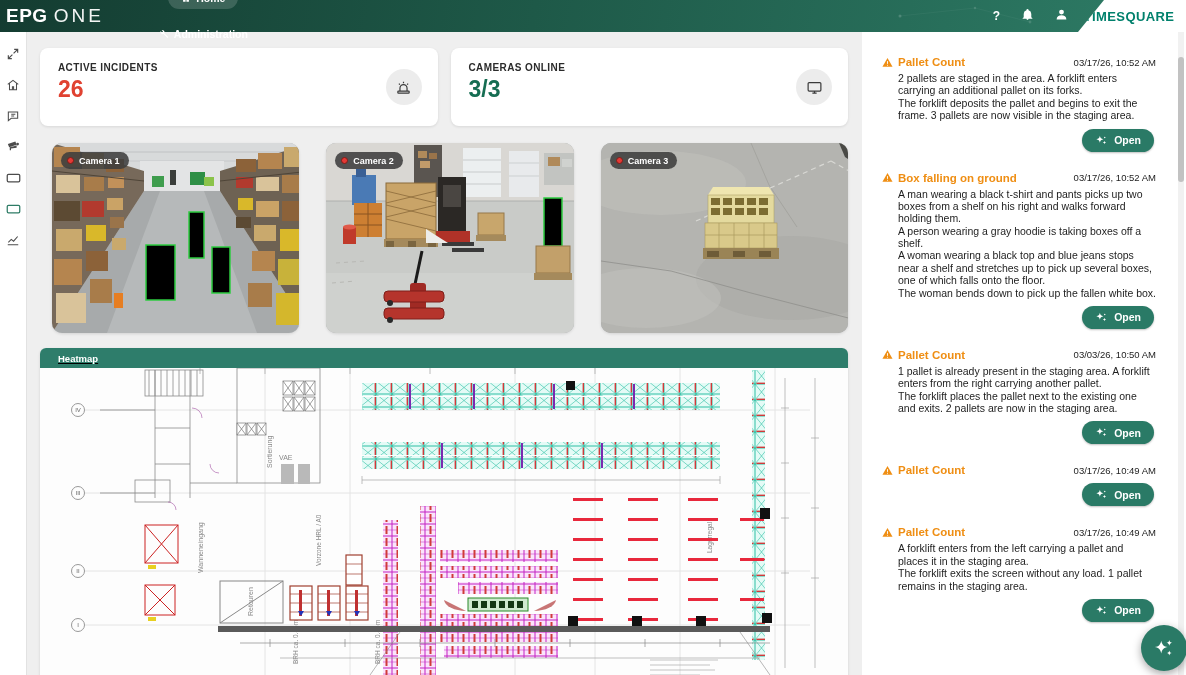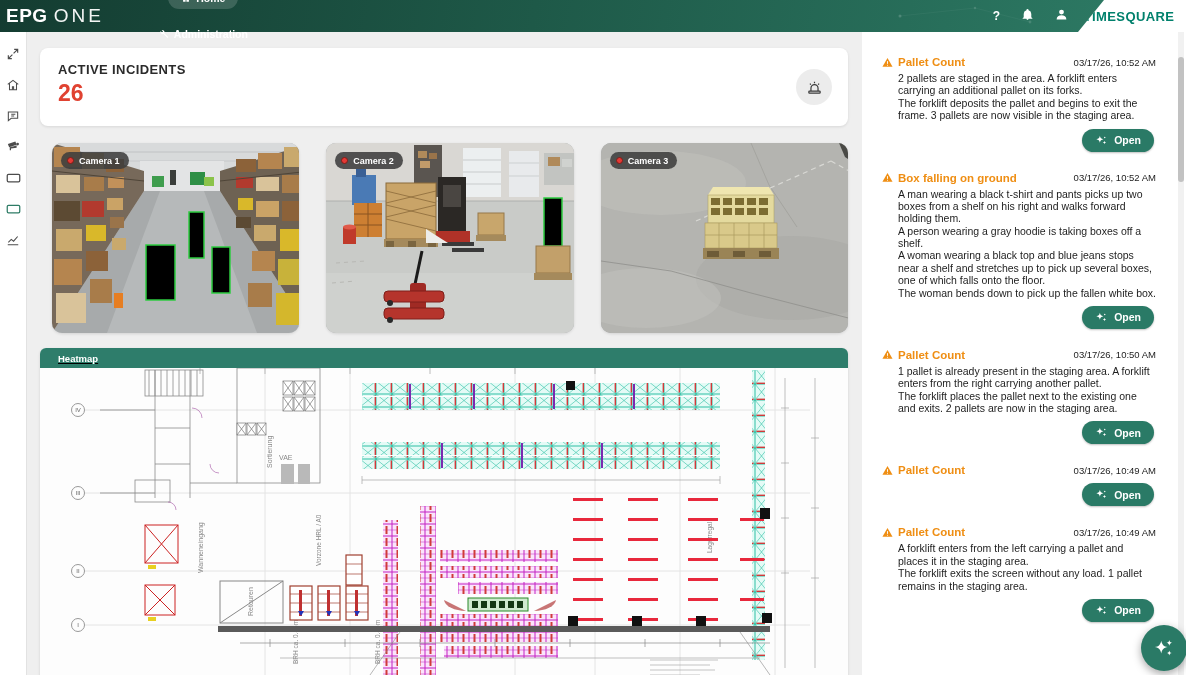--- a/index.html
+++ b/index.html
@@ -31,21 +31,21 @@
     border-right:1px solid #e2e2e2; display:flex; flex-direction:column; align-items:center; padding-top:6px; z-index:40; }
   .sb-ico { width:27px; height:31px; display:flex; align-items:center; justify-content:center; cursor:pointer; color:#4c4c4c; }
   .sb-ico.active { color:#2e7c66; }
 
   
   .main { position:absolute; left:27px; top:32px; width:835px; height:643px; background:#efefef; }
 
   .stats-row { position:absolute; left:13px; top:16px; width:808px; display:flex; gap:13px; }
   .stat-card { flex:1; height:78px; background:#fff; border-radius:8px; box-shadow:0 1px 3px rgba(0,0,0,.10);
     padding:14px 18px; position:relative; }
-  .stat-label { font-size:13px; font-weight:700; letter-spacing:.4px; color:#2b2b2b; }
+  .stat-label { font-size:10px; font-weight:700; letter-spacing:.4px; color:#2b2b2b; }
   .stat-value { font-size:23px; font-weight:700; margin-top:3px; }
   .stat-value.red { color:#e04231; }
   .stat-value.green { color:#156d52; }
   .stat-icon { position:absolute; right:16px; top:21px; width:36px; height:36px; border-radius:50%;
     background:#ececec; display:flex; align-items:center; justify-content:center; color:#3a3a3a; }
 
   .cams-row { position:absolute; left:13px; top:111px; width:808px; display:flex; gap:15px; }
   .cam-card { width:257px; height:190px; border-radius:10px; overflow:hidden; position:relative;
     background:#9fa2a3; box-shadow:0 1px 3px rgba(0,0,0,.12); cursor:pointer;margin-left:12px; }
   .cam-chip { position:absolute; left:9px; top:9px; height:17px; background:rgba(62,62,62,.88);
@@ -178,20 +178,30 @@
 
     <div class="stats-row">
       <div class="stat-card">
         <div class="stat-label">ACTIVE INCIDENTS</div>
         <div class="stat-value red">26</div>
         <div class="stat-icon">
           <svg width="17" height="17" viewBox="0 0 24 24" fill="none" stroke="#3a3a3a" stroke-width="1.7">
             <path d="M7 17v-4a5 5 0 0 1 10 0v4"></path>
               <rect x="4" y="17" width="16" height="3" rx="1"></rect>
             <path d="M12 4v2M5.5 6.5l1.4 1.4M18.5 6.5l-1.4 1.4"></path>
+            </svg>
+        </div>
+      </div>
+      <div class="stat-card">
+        <div class="stat-label">CAMERAS ONLINE</div>
+        <div class="stat-value green">3/3</div>
+        <div class="stat-icon">
+          <svg width="17" height="17" viewBox="0 0 24 24" fill="none" stroke="#3a3a3a" stroke-width="1.7">
+            <rect x="3" y="5" width="18" height="12" rx="1.5"></rect>
+              <path d="M9 20h6M12 17v3"></path>
             </svg>
         </div>
       </div>
     </div>
 
     <div class="cams-row">
 
       <div class="cam-card">
         <svg class="scene" width="259" height="190" viewBox="0 0 259 190">
           <rect width="259" height="190" fill="#cfd2d4"></rect>
@@ -660,21 +670,21 @@
       </div>
 
       <div class="inc">
         <div class="inc-head">
           <svg class="inc-tri" viewBox="0 0 24 24">
               <path d="M12 2 23 21H1z" fill="#ef8e13"></path>
               <rect x="11" y="9" width="2" height="6" fill="#fff"></rect>
               <rect x="11" y="17" width="2" height="2" fill="#fff"></rect>
             </svg>
           <span class="inc-title">Pallet Count</span>
-          <span class="inc-ts">03/17/26, 10:50 AM</span>
+          <span class="inc-ts">03/03/26, 10:50 AM</span>
         </div>
         <div class="inc-desc">1 pallet is already present in the staging area. A forklift enters from the right carrying another pallet.
 The forklift places the pallet next to the existing one and exits. 2 pallets are now in the staging area.</div>
         <div class="inc-actions">
           <button class="open-btn">
             <svg width="13" height="13" viewBox="0 0 24 24" fill="#fff">
                 <path d="M9 3c.8 4 2.5 5.7 6.5 6.5C11.5 10.3 9.8 12 9 16c-.8-4-2.5-5.7-6.5-6.5C6.5 8.7 8.2 7 9 3z"></path>
                 <path d="M17.5 12.5c.4 2 1.2 2.8 3.2 3.2-2 .4-2.8 1.2-3.2 3.2-.4-2-1.2-2.8-3.2-3.2 2-.4 2.8-1.2 3.2-3.2z"></path>
                 <circle cx="18" cy="6.5" r="1.3"></circle>
               </svg>

